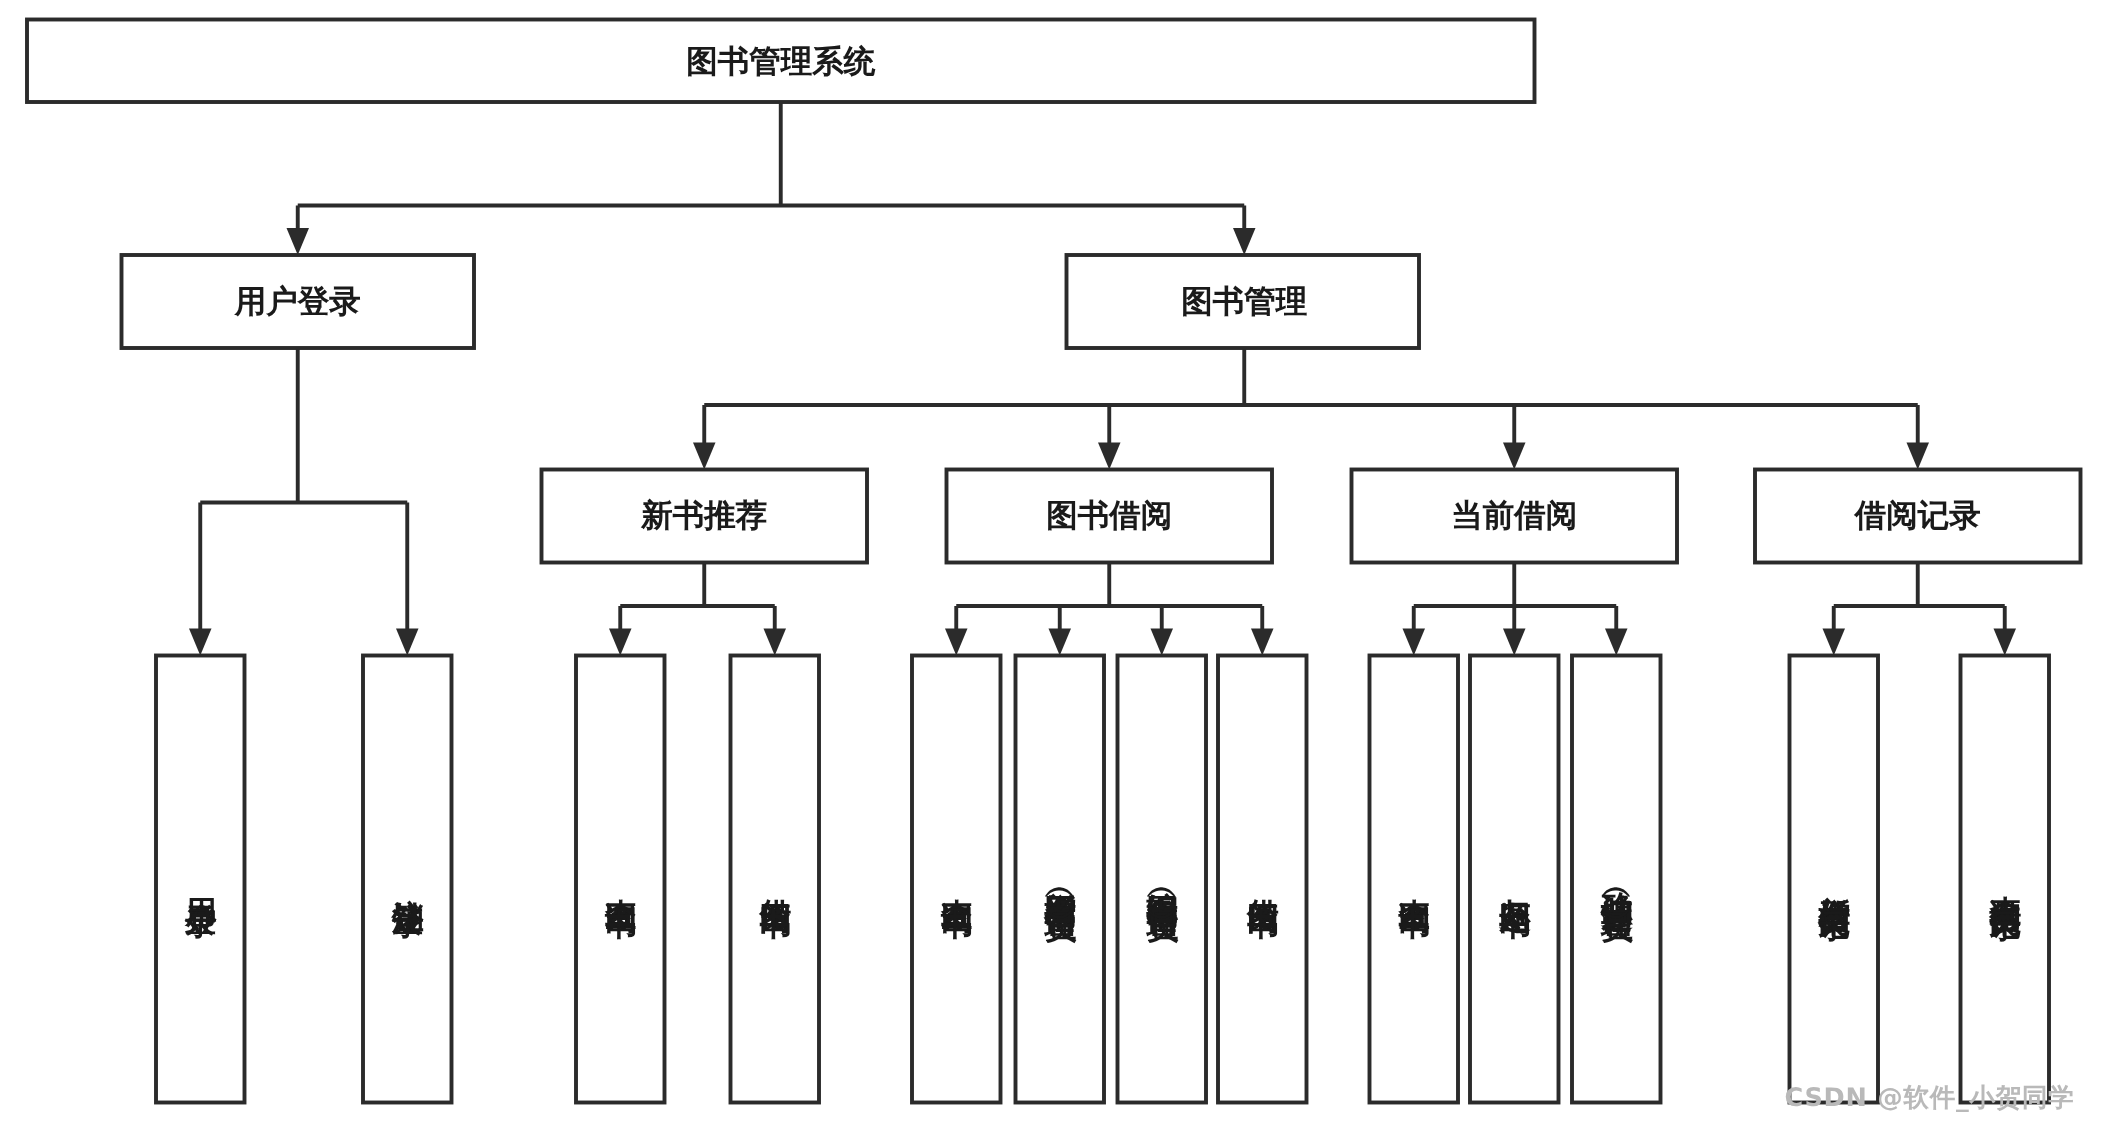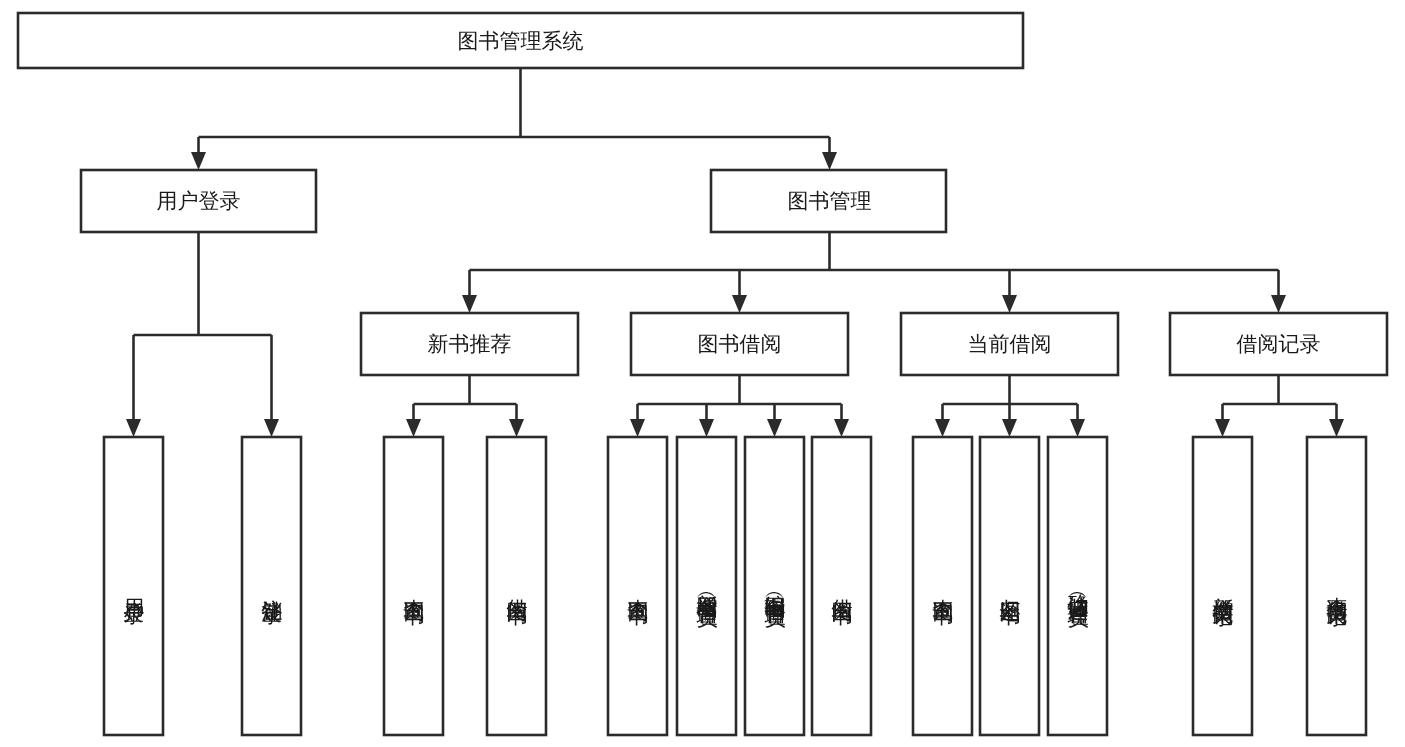--- a/index.html
+++ b/index.html
@@ -11,20 +11,21 @@
     width: 1405px;
     height: 747px;
     font-family: "DejaVu Sans", "Liberation Sans", sans-serif;
     overflow: hidden;
   }
   #diagram-root {
     position: relative;
     width: 1391px;
     height: 747px;
     background: #ffffff;
+    font-weight: bold;
   }
   svg.canvas {
     position: absolute;
     left: 0;
     top: 0;
     width: 1405px;
     height: 747px;
   }
   .node-box {
     fill: #ffffff;
@@ -227,13 +228,14 @@
     <span class="leaf-label">确认归还（管理员）</span>
   </div>
 
   <div class="leaf-label-wrap" style="left:1193px; top:437px; width:59px; height:298px;">
     <span class="leaf-label">新增借阅记录</span>
   </div>
   <div class="leaf-label-wrap" style="left:1307px; top:437px; width:59px; height:298px;">
     <span class="leaf-label">查询借阅记录</span>
   </div>
 
+  <div class="watermark">CSDN @软件_小贺同学</div>
 </div>
 
 </body></html>

